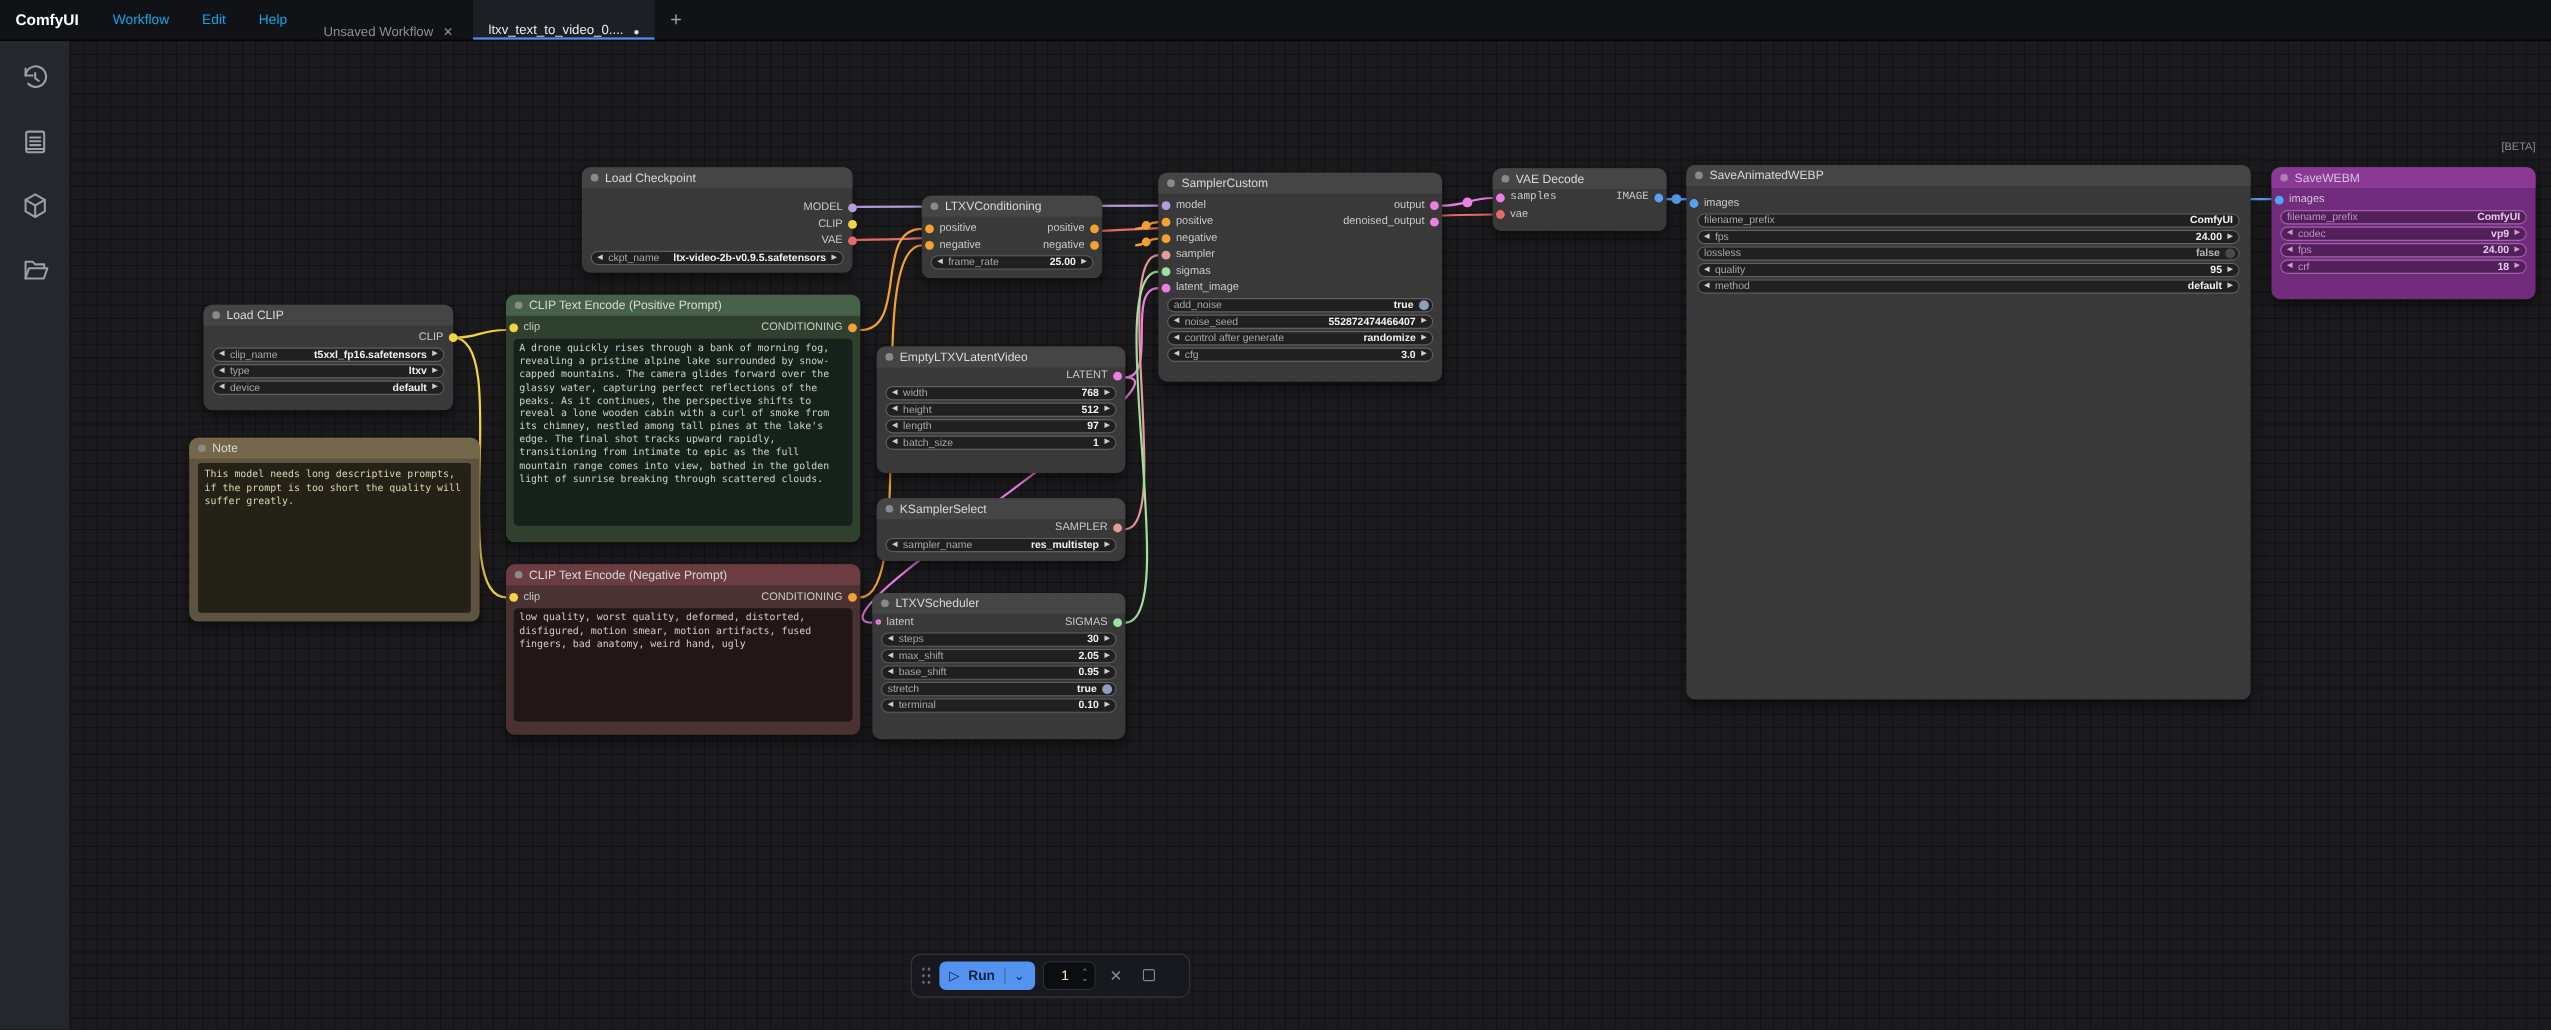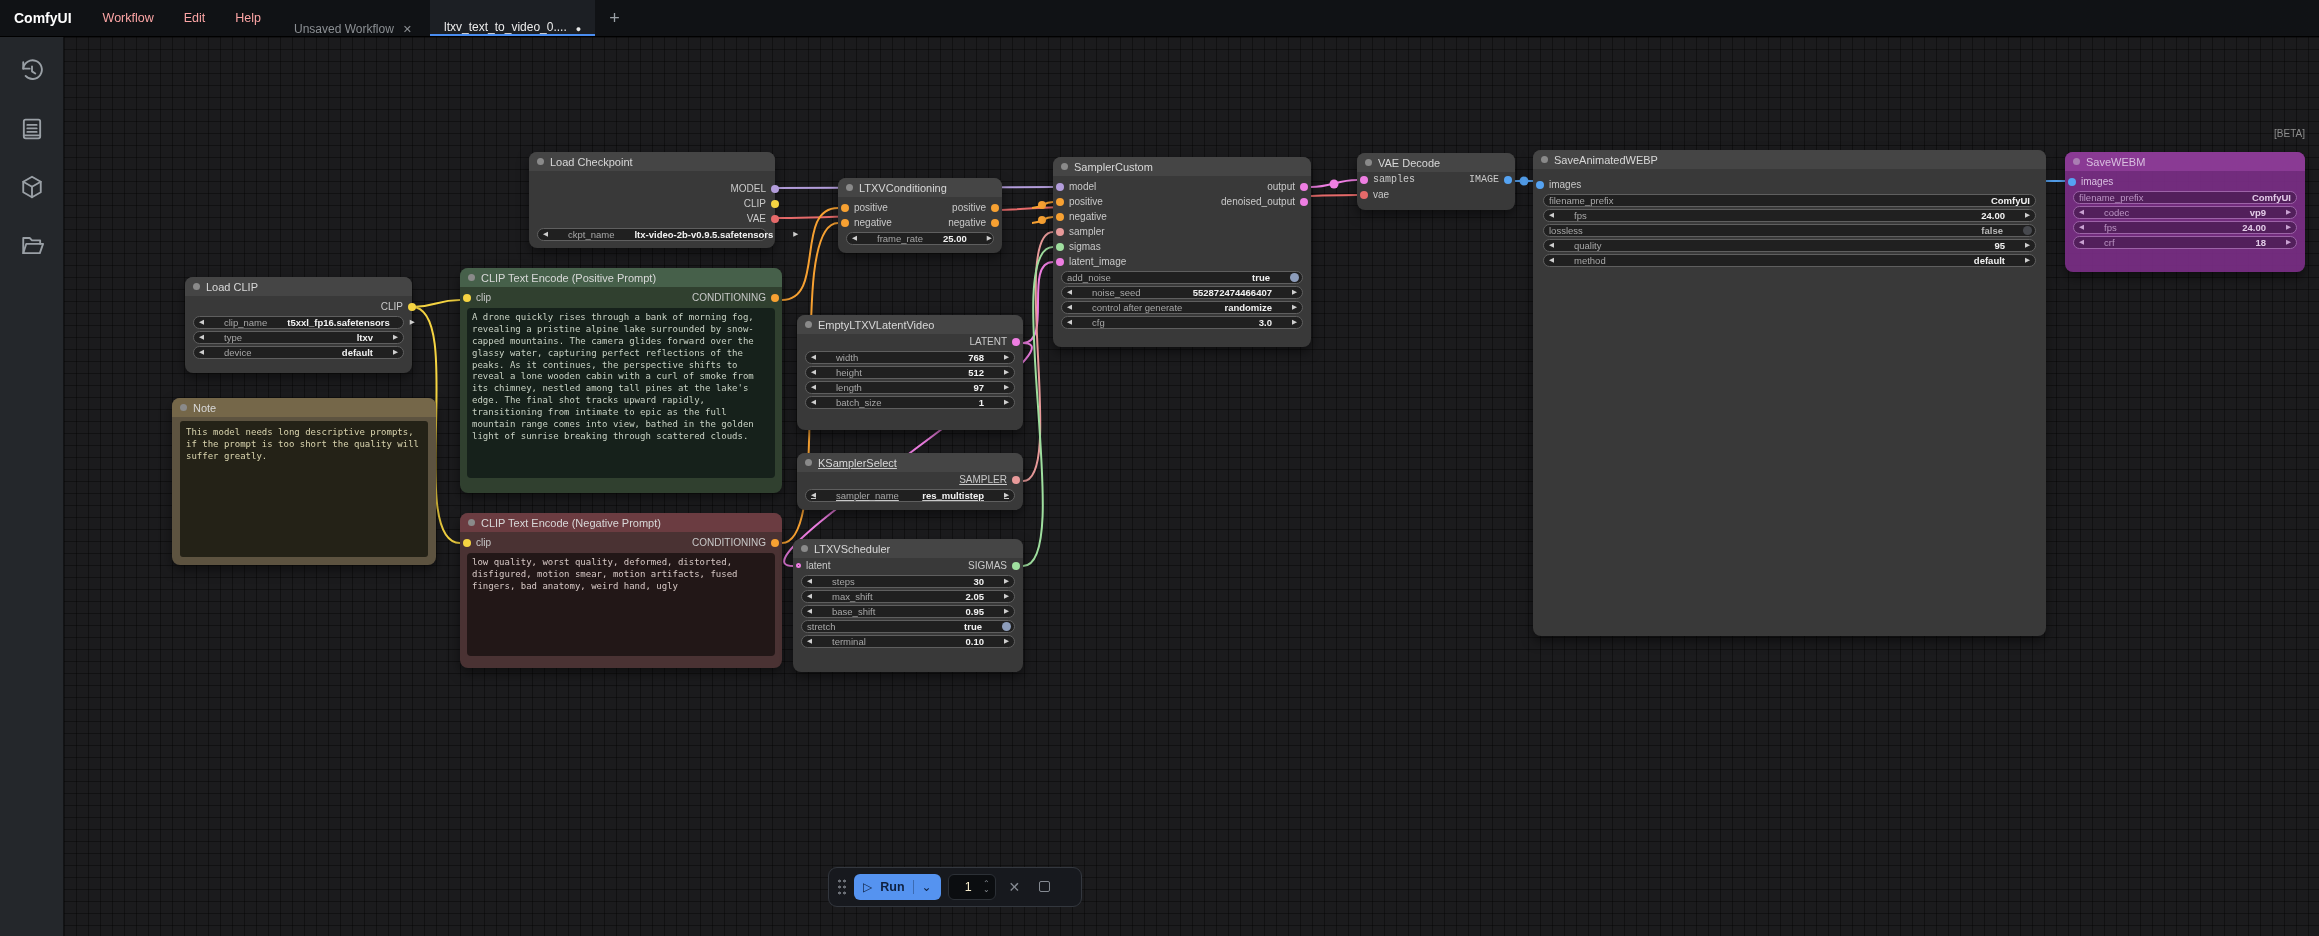--- a/index.html
+++ b/index.html
@@ -12,21 +12,21 @@
     background-color:#1b1b1d;
     background-image:
       linear-gradient(rgba(0,0,0,.38) 1px, transparent 1px),
       linear-gradient(90deg, rgba(0,0,0,.38) 1px, transparent 1px);
     background-size:12px 12px; }
 
   
   #topbar { position:absolute; left:0; top:0; width:2319px; height:37px; background:#101215;
     display:flex; align-items:stretch; z-index:10; border-bottom:1px solid #000; }
   .logo { color:#fff; font-weight:bold; font-size:14px; display:flex; align-items:center; padding:0 16px 0 14px; }
-  .menu-item { color:#fca5a5; font-size:12.5px; display:flex; align-items:center; padding:0 15px; cursor:pointer; }
+  .menu-item { color:#0ea5e9; font-size:12.5px; display:flex; align-items:center; padding:0 15px; cursor:pointer; }
   .tab { display:flex; align-items:flex-end; gap:9px; padding:0 14px; font-size:12px; color:#8b8f93; margin-left:4px; }
   .tab.inactive { background:#101215; }
   .tab.active { background:#1c1f24; color:#ececec; border-bottom:2px solid #4a8df0; }
   .tab .close { font-size:11px; color:#8b8f93; cursor:pointer; }
   .tab .dot { font-size:9px; color:#e8e8e8; }
   .newtab { color:#9aa0a6; font-size:18px; display:flex; align-items:center; padding:0 14px; cursor:pointer; }
 
   
   #sidebar { position:absolute; left:0; top:37px; width:64px; bottom:0; background:#24272b;
     z-index:9; display:flex; flex-direction:column; align-items:center; padding-top:20px; gap:30px;
@@ -50,21 +50,21 @@
   .sin, .sout { display:flex; align-items:center; gap:5px; height:15px; }
   .sin { margin-left:-4px; } .sout { margin-right:-4px; flex-direction:row-reverse; margin-left:auto; }
   .pdot { width:8px; height:8px; border-radius:50%; flex:none; cursor:crosshair; }
   .pdot.ring { width:5px; height:5px; background:#2c2c2c; border:2px solid #ee7ee2; }
   .slabel { font-size:10px; color:#c9c9c9; }
   .d-model{background:#b39ddb}.d-clip{background:#f5d442}.d-vae{background:#e66a6a}
   .d-cond{background:#f7a132}.d-latent{background:#ee7ee2}.d-sampler{background:#e89a9a}
   .d-sigmas{background:#9fdf9f}.d-image{background:#55a3f2}
 
   .widget { height:13px; margin:2px 8px; background:#202020; border:1px solid #5f5f5f;
-    border-radius:7px; display:flex; align-items:center; gap:20px; padding:0 5px;
+    border-radius:7px; display:flex; align-items:center; gap:5px; padding:0 5px;
     font-size:9.5px; cursor:pointer; }
   .aw { font-size:6.5px; color:#cfcfcf; line-height:1; flex:none; }
   .wl { color:#a8a8a8; white-space:nowrap; }
   .wv { color:#f2f2f2; font-weight:bold; margin-left:auto; white-space:nowrap; }
   .tdot { width:9px; height:9px; border-radius:50%; flex:none; margin-right:-2px; }
   .tdot.on { background:#8d9dbb; } .tdot.off { background:#47494e; }
 
   .prompt { margin:3px 7px; background:#16211b; border-radius:4px; padding:4px 5px;
     font-family:"DejaVu Sans Mono", monospace; font-size:9px; line-height:1.32; color:#c9d2c4;
     overflow:hidden; }
@@ -360,21 +360,21 @@
         <span class="aw">▶</span>
     </div>
     <div class="widget">
       <span class="aw">◀</span>
         <span class="wl">batch_size</span>
       <span class="wv">1</span>
         <span class="aw">▶</span>
     </div>
   </div>
 
-  <div class="node" style="left:797px;top:453px;width:226px;height:57px;text-decoration:underline;">
+  <div class="node" style="left:797px;top:453px;width:226px;height:57px;">
     <div class="nhead">
       <span class="cdot"></span>
       <span class="ntitle">KSamplerSelect</span>
     </div>
     <div class="srow" style="padding:0 7px;">
         <span></span>
       <span class="sout">
           <span class="pdot d-sampler"></span>
           <span class="slabel">SAMPLER</span>
         </span>

